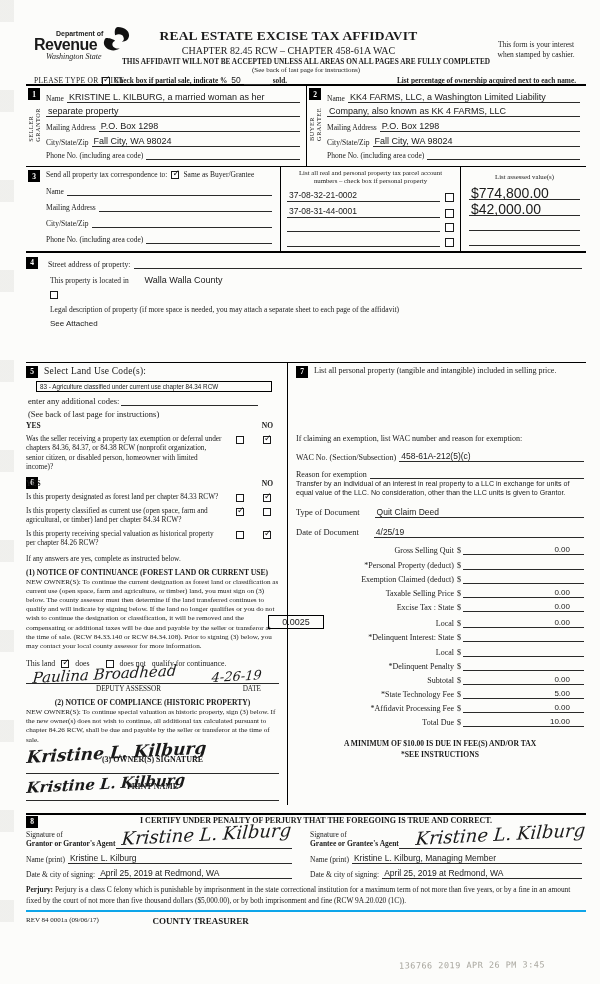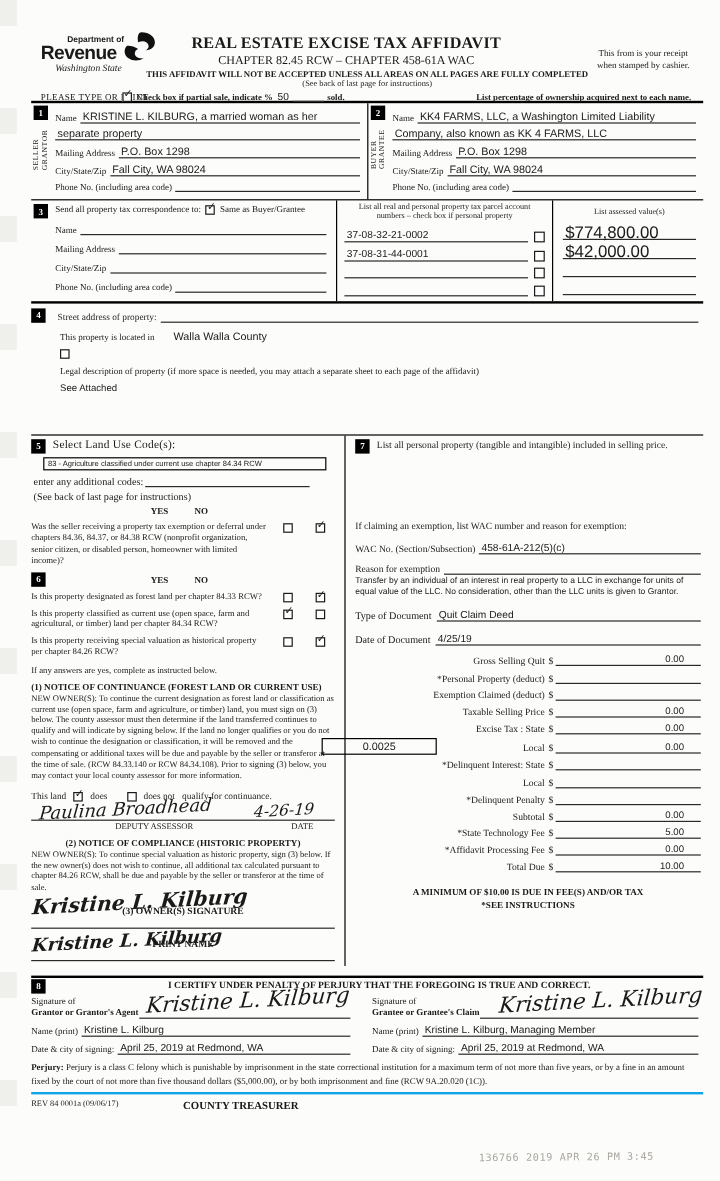--- a/index.html
+++ b/index.html
@@ -73,21 +73,21 @@
   
   .twocol { display:flex; border-top:1px solid #000; margin-top:34px; }
   .lcol { width:262px; border-right:1px solid #000; padding:3px 8px 4px 0; }
   .rcol { flex:1; padding:3px 2px 0 8px; }
 
   .s5hdr { display:flex; gap:6px; }
   .s5title { font-size:9.5px; letter-spacing:.2px; }
   .codebox { border:1px solid #000; margin:3px 0 0 10px; width:236px; padding:1px 3px; font-family:"Liberation Sans",sans-serif; font-size:6.3px; }
   .addl { display:flex; align-items:flex-end; font-size:8.5px; margin:4px 0 0 2px; width:230px;}
   .seeback2 { font-size:8.5px; margin:3px 0 0 2px; }
-  .ynhead { display:flex; justify-content:center; gap:22px; font-size:7.5px; font-weight:bold; padding-right:6px; margin-top:2px; }
+  .ynhead { display:flex; justify-content:space-between; gap:22px; font-size:7.5px; font-weight:bold; padding-right:6px; margin-top:2px; }
   .qrow { display:flex; margin-top:4px; }
   .qtext { width:196px; font-size:7.3px; line-height:1.3; }
   .qboxes { margin-left:auto; display:flex; gap:19px; padding-right:8px; align-items:flex-start; padding-top:2px; }
   .ifyes { font-size:7.3px; margin-top:6px; }
   .ntitle { font-size:7.6px; font-weight:bold; margin-top:5px; }
   .nbody { font-size:7.15px; line-height:1.28; margin-top:1px; text-align:left; }
   .landrow { display:flex; align-items:center; gap:6px; font-size:7.8px; margin-top:8px; }
   .assline { position:relative; border-bottom:1px solid #2a2a2a; height:14px; margin-top:2px; display:flex; }
   .asig { position:absolute; left:6px; bottom:-4px; font-size:15px; }
   .adate { position:absolute; right:18px; bottom:-2px; font-size:13px; }
@@ -100,28 +100,28 @@
   .printname { position:relative; text-align:center; font-size:8px; font-weight:bold; margin-top:8px; }
   .printhand { position:absolute; left:0; bottom:-6px; font-size:15px; }
 
   .s7hdr { display:flex; gap:6px; }
   .s7title { font-size:8px; line-height:1.35; width:250px; }
   .claimhdr { font-size:8px; margin-top:56px; }
   .wacrow { display:flex; align-items:flex-end; font-size:8px; margin-top:8px; }
   .wacrow .fvline { font-size:8.5px; }
   .reasonrow { display:flex; align-items:flex-end; font-size:8px; margin-top:8px; }
   .reasonbody { font-family:"Liberation Sans",sans-serif; font-size:7.1px; line-height:1.3; margin-top:1px; }
-  .docrow { display:flex; align-items:center; font-size:8.5px; margin-top:9px; }
+  .docrow { display:flex; align-items:flex-start; font-size:8.5px; margin-top:9px;gap:11px; }
   .docrow .fvline { font-size:8.5px; }
   .mrow { display:flex; align-items:flex-end; margin-top:3.2px; height:11px; }
   .mlabel { width:158px; text-align:right; font-size:8px; white-space:nowrap; position:relative; }
   .mdollar { font-size:8px; padding:0 2px 0 3px; }
   .mline { flex:1; border-bottom:1px solid #2a2a2a; display:flex; justify-content:flex-end; }
   .mval { font-family:"Liberation Sans",sans-serif; font-size:8px; line-height:9px; padding-right:14px; }
-  .ratebox { position:absolute; left:-28px; top:-4px; border:1.5px solid #000; width:96px; height:14px;
+  .ratebox { position:absolute; left:-28px; top:-4px; border:1.5px solid #000; width:56px; height:14px;
     font-family:"Liberation Sans",sans-serif; font-size:9px; display:flex; align-items:center; justify-content:center; }
   .minline { text-align:center; font-size:7.6px; font-weight:bold; margin-top:12px; line-height:1.4; }
 
   
   .s8 { border-top:2px solid #000; margin-top:8px; padding-top:1px; }
   .certrow { display:flex; gap:8px; }
   .cert { flex:1; text-align:center; font-size:8px; font-weight:bold; }
   .sigcols { display:flex; margin-top:2px; }
   .sigcol { width:50%; padding-right:14px; position:relative; }
   .sigcol + .sigcol { padding-left:4px; padding-right:4px; }
@@ -153,21 +153,21 @@
         <svg width="30" height="26" viewBox="0 0 32 28">
           <path fill="#111" d="M17 1c7 0 12 4 12 9 0 4-3 7-8 7 2-1 3-3 2-5-1-3-5-4-9-2-1-5 0-9 3-9zM4 13c-3 3-3 8 1 11 4 3 10 3 14 0-4 1-8-1-8-4 0-2 1-3 3-4-4-3-8-3-10-3z"></path>
         </svg>
       </div>
       <div class="please">PLEASE TYPE OR PRINT</div>
       <div class="titleblock">
         <div class="title">REAL ESTATE EXCISE TAX AFFIDAVIT</div>
         <div class="subtitle">CHAPTER 82.45 RCW – CHAPTER 458-61A WAC</div>
       </div>
       <div class="receipt">
-        <span>This from is your receipt</span><br>
+        <span>This form is your interest</span><br>
         <span>when stamped by cashier.</span>
       </div>
       <div class="warnline">THIS AFFIDAVIT WILL NOT BE ACCEPTED UNLESS ALL AREAS ON ALL PAGES ARE FULLY COMPLETED</div>
       <div class="seeback">(See back of last page for instructions)</div>
       <div class="partialrow">
         <span class="cb">
             <span class="tick">✓</span>
           </span>
         <span class="gap"></span>
         <span>Check box if partial sale, indicate %</span>
@@ -555,21 +555,21 @@
             <span class="fvline">Kristine L. Kilburg</span>
             </div>
           <div class="nprow">
               <span style="white-space:nowrap;padding-right:3px;">Date &amp; city of signing:</span>
             <span class="fvline">April 25, 2019 at Redmond, WA</span>
             </div>
         </div>
         <div class="sigcol">
           <div class="siglbl">Signature of</div>
           <div class="sigrow">
-            <b class="siglbl" style="white-space:nowrap;">Grantee or Grantee's Claim</b>
+            <b class="siglbl" style="white-space:nowrap;">Grantee or Grantee's Agent</b>
             <span class="fill"></span>
             <span class="sig handsig" style="left:105px;">Kristine L. Kilburg</span>
           </div>
           <div class="nprow">
               <span style="white-space:nowrap;padding-right:3px;">Name (print)</span>
             <span class="fvline">Kristine L. Kilburg, Managing Member</span>
             </div>
           <div class="nprow">
               <span style="white-space:nowrap;padding-right:3px;">Date &amp; city of signing:</span>
             <span class="fvline">April 25, 2019 at Redmond, WA</span>

